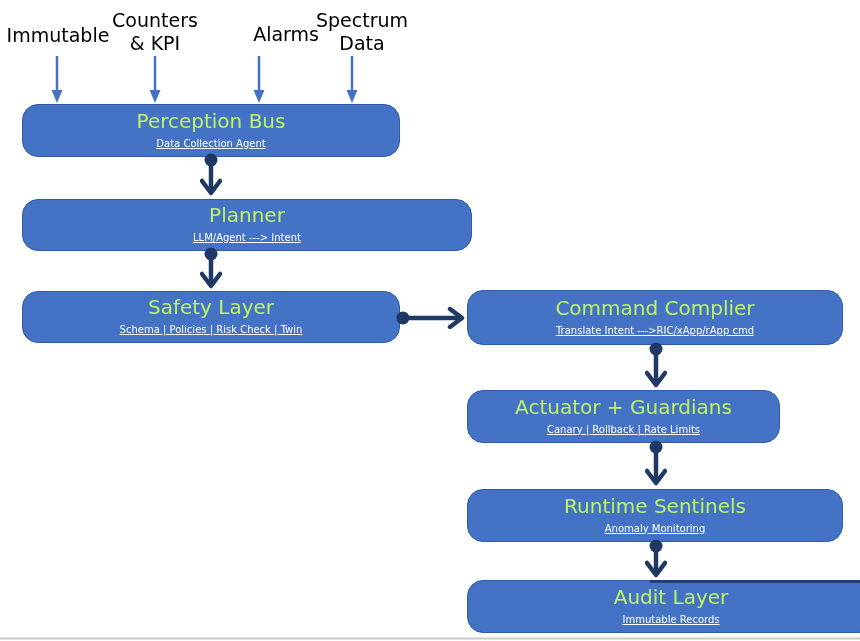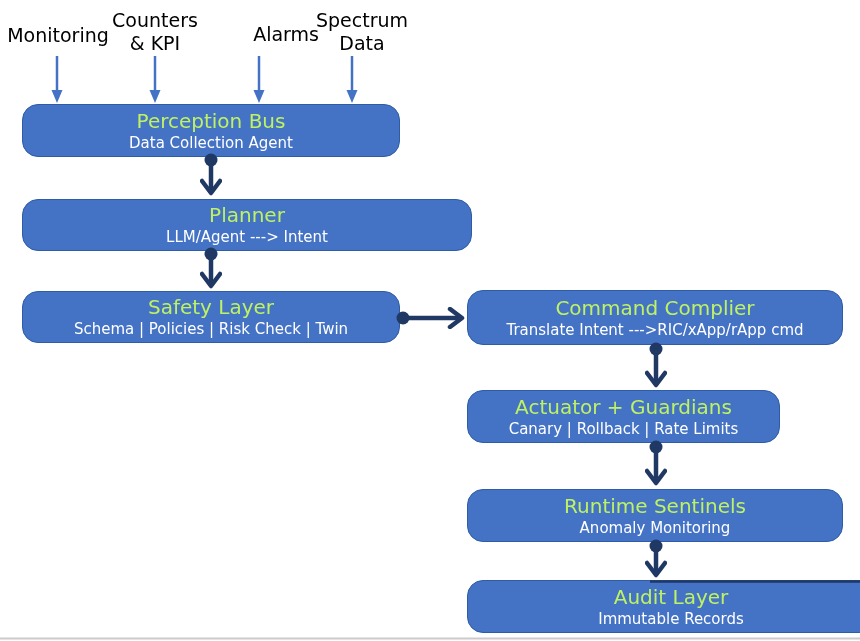--- a/index.html
+++ b/index.html
@@ -37,23 +37,24 @@
     text-align: center;
   }
   .node-title {
     color: #bef264;
     font-size: 20px;
     line-height: 25px;
     white-space: nowrap;
   }
   .node-subtitle {
     color: #FFFFFF;
-    font-size: 15px;
+    font-size: 10px;
     line-height: 19px;
     white-space: nowrap;
+    text-decoration: underline;
   }
   
   .b1 { left: 22px;  top: 104px; width: 378px; height: 53px; }
   .b2 { left: 22px;  top: 199px; width: 450px; height: 52px; }
   .b3 { left: 22px;  top: 291px; width: 378px; height: 52px; }
   
   .b4 { left: 467px; top: 290px; width: 376px; height: 55px; border-radius: 16px; }
   .b5 { left: 467px; top: 390px; width: 313px; height: 53px; }
   .b6 { left: 467px; top: 489px; width: 376px; height: 53px; }
   .b7 { left: 467px; top: 580px; width: 408px; height: 53px; }
@@ -62,21 +63,21 @@
     position: absolute;
     left: 0; top: 0;
     pointer-events: none;
   }
 </style>
 </head>
 <body>
 
 <div class="canvas">
 
-  <div class="input-label lbl-telemetry">Monitoring</div>
+  <div class="input-label lbl-telemetry">Immutable</div>
   <div class="input-label lbl-counters">Counters
 &amp; KPI</div>
   <div class="input-label lbl-alarms">Alarms</div>
   <div class="input-label lbl-spectrum">Spectrum
 Data</div>
 
   <div class="node b1">
     <div class="node-title">Perception Bus</div>
     <div class="node-subtitle">Data Collection Agent</div>
   </div>

